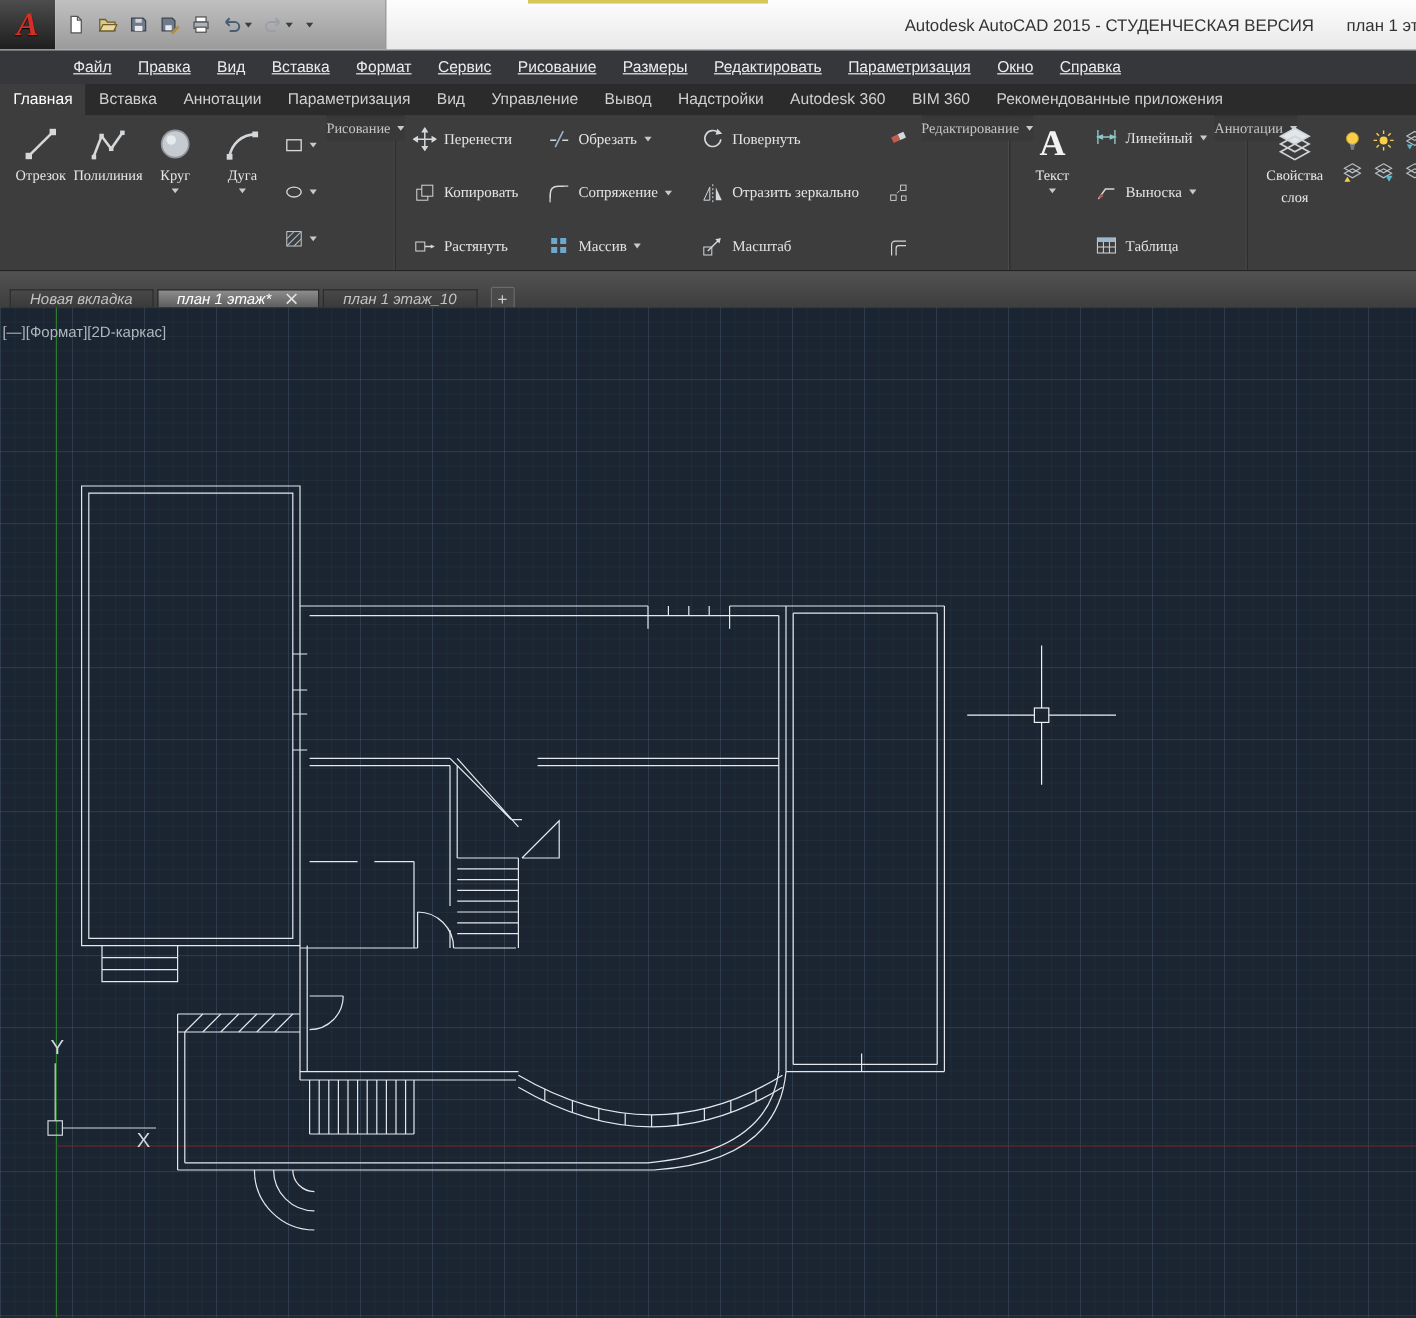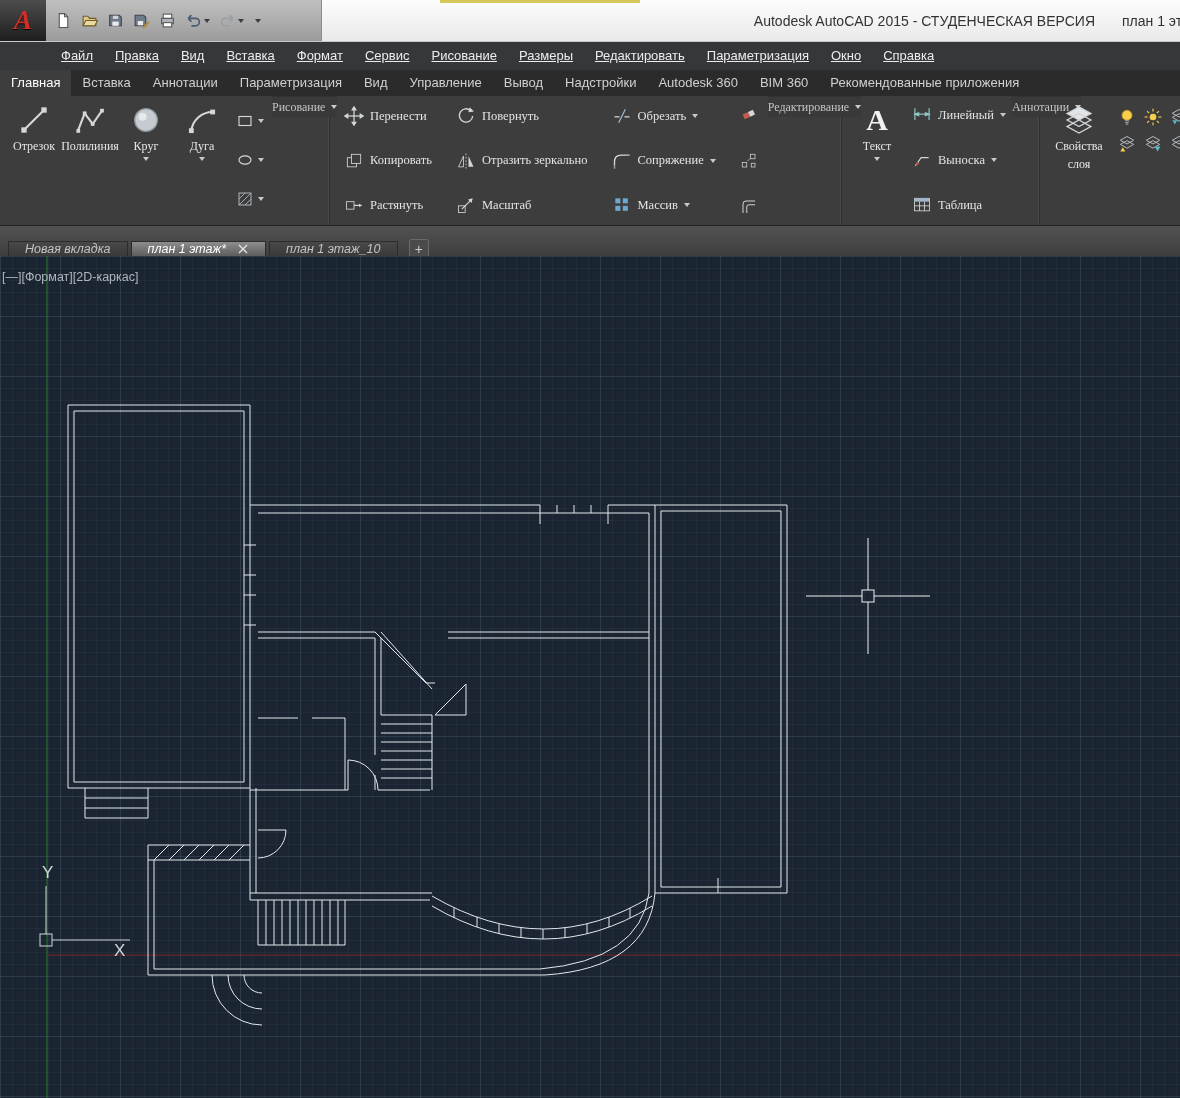--- a/index.html
+++ b/index.html
@@ -263,45 +263,20 @@
                 <rect x="3" y="8" width="9" height="9" fill="none" stroke="#d4d8db"></rect>
                 <line x1="12" y1="12.5" x2="19" y2="12.5" stroke="#d4d8db" stroke-width="1.5"></line>
                 <polygon points="22,12.5 18,10.5 18,14.5" fill="#d4d8db"></polygon>
               </svg>
             <span>Растянуть</span>
           </div>
         </div>
         <div class="mod-col">
           <div class="mod-item">
             <svg viewBox="0 0 24 24">
-                <path d="M17.5,5.5 A8,8 0 1 0 20,12" fill="none" stroke="#d4d8db" stroke-width="1.6"></path>
-                <polygon points="16.5,1.5 21.5,6.5 14.8,7.6" fill="#d4d8db"></polygon>
-              </svg>
-            <span>Повернуть</span>
-          </div>
-          <div class="mod-item">
-            <svg viewBox="0 0 24 24">
-                <polygon points="3,19 9,6 9,19" fill="none" stroke="#d4d8db"></polygon>
-                <polygon points="21,19 15,6 15,19" fill="#d4d8db"></polygon>
-                <line x1="12" y1="3" x2="12" y2="21" stroke="#d4d8db" stroke-dasharray="2,2"></line>
-              </svg>
-            <span>Отразить зеркально</span>
-          </div>
-          <div class="mod-item">
-            <svg viewBox="0 0 24 24">
-                <rect x="3" y="13" width="8" height="8" fill="none" stroke="#d4d8db"></rect>
-                <line x1="7" y1="17" x2="17" y2="7" stroke="#d4d8db" stroke-width="1.4"></line>
-                <polygon points="20,4 18.7,9.5 14.5,5.3" fill="#d4d8db"></polygon>
-              </svg>
-            <span>Масштаб</span>
-          </div>
-        </div>
-        <div class="mod-col">
-          <div class="mod-item">
-            <svg viewBox="0 0 24 24">
                 <line x1="3" y1="13" x2="9" y2="13" stroke="#d4d8db" stroke-width="1.5"></line>
                 <line x1="15" y1="13" x2="21" y2="13" stroke="#d4d8db" stroke-width="1.5"></line>
                 <line x1="8" y1="20" x2="16" y2="4" stroke="#9fb7cc" stroke-width="1.5"></line>
               </svg>
             <span>Обрезать</span>
             <span class="caret"></span>
           </div>
           <div class="mod-item">
             <svg viewBox="0 0 24 24">
                 <path d="M3,21 V13 Q3,5 11,5 H21" fill="none" stroke="#d4d8db" stroke-width="1.6"></path>
@@ -314,20 +289,45 @@
             <svg viewBox="0 0 24 24">
                 <g fill="#6fa8cf">
                   <rect x="4" y="4" width="6" height="6"></rect>
                   <rect x="13" y="4" width="6" height="6"></rect>
                   <rect x="4" y="13" width="6" height="6"></rect>
                   <rect x="13" y="13" width="6" height="6"></rect>
                 </g>
               </svg>
             <span>Массив</span>
             <span class="caret"></span>
+          </div>
+        </div>
+        <div class="mod-col">
+          <div class="mod-item">
+            <svg viewBox="0 0 24 24">
+                <path d="M17.5,5.5 A8,8 0 1 0 20,12" fill="none" stroke="#d4d8db" stroke-width="1.6"></path>
+                <polygon points="16.5,1.5 21.5,6.5 14.8,7.6" fill="#d4d8db"></polygon>
+              </svg>
+            <span>Повернуть</span>
+          </div>
+          <div class="mod-item">
+            <svg viewBox="0 0 24 24">
+                <polygon points="3,19 9,6 9,19" fill="none" stroke="#d4d8db"></polygon>
+                <polygon points="21,19 15,6 15,19" fill="#d4d8db"></polygon>
+                <line x1="12" y1="3" x2="12" y2="21" stroke="#d4d8db" stroke-dasharray="2,2"></line>
+              </svg>
+            <span>Отразить зеркально</span>
+          </div>
+          <div class="mod-item">
+            <svg viewBox="0 0 24 24">
+                <rect x="3" y="13" width="8" height="8" fill="none" stroke="#d4d8db"></rect>
+                <line x1="7" y1="17" x2="17" y2="7" stroke="#d4d8db" stroke-width="1.4"></line>
+                <polygon points="20,4 18.7,9.5 14.5,5.3" fill="#d4d8db"></polygon>
+              </svg>
+            <span>Масштаб</span>
           </div>
         </div>
         <div class="mod-mini-col">
           <div class="gridbtn">
             <svg viewBox="0 0 24 24">
                 <g transform="rotate(-25 12 12)">
                   <rect x="4" y="9" width="8" height="7" fill="#c25b50"></rect>
                   <rect x="12" y="9" width="7" height="7" fill="#d4d8db"></rect>
                 </g>
               </svg>

